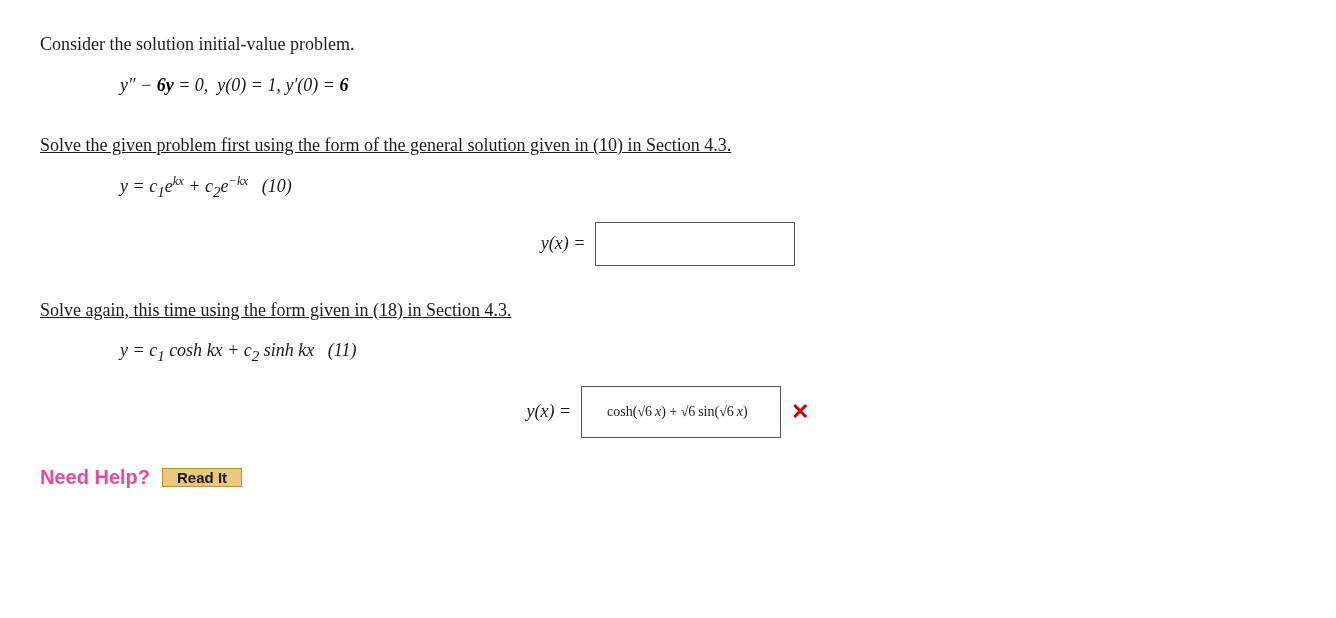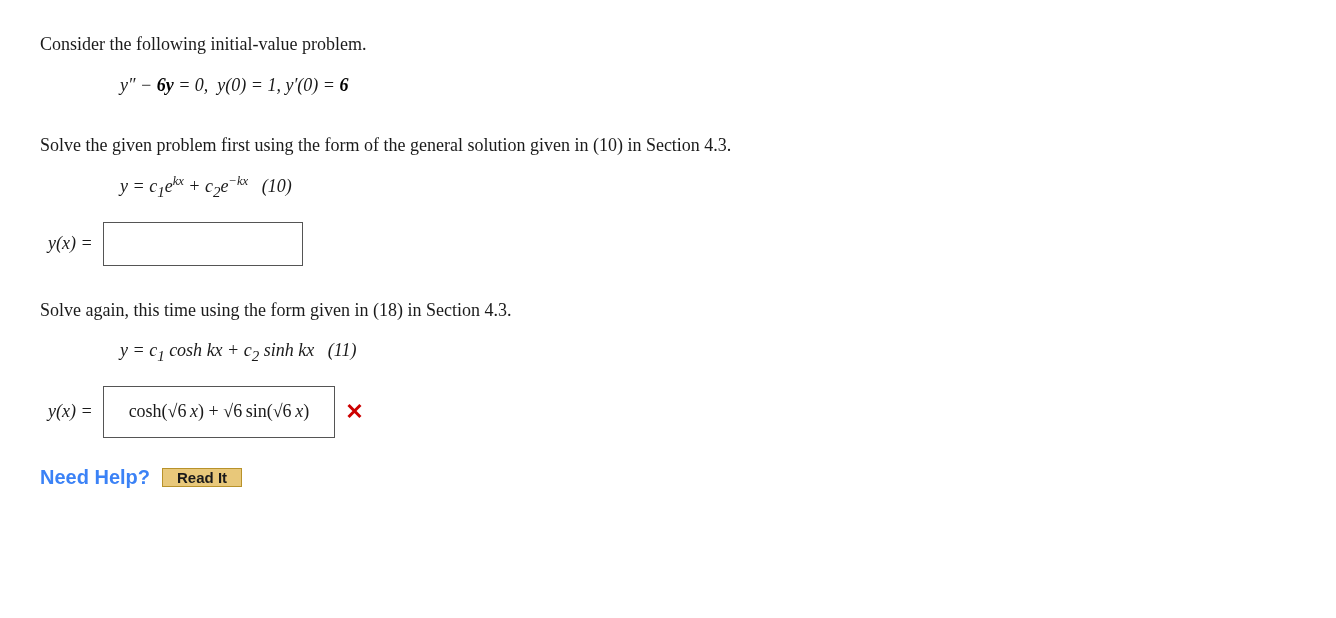--- a/index.html
+++ b/index.html
@@ -24,68 +24,70 @@
       line-height: 1.8;
     }
 
     .red {
       color: #000000;
       font-weight: bold;
     }
 
     .section-gap {
       margin-top: 30px;
+      text-decoration: underline;
     }
 
     .input-row {
       display: flex;
       align-items: center;
-      margin: 16px 0 16px 8px;
+      margin: 16px 0 16px 0;
+      justify-content: center;
     }
 
     .yx-label {
       font-style: italic;
       margin-right: 10px;
       font-size: 18px;
       white-space: nowrap;
     }
 
     .answer-box {
       border: 1px solid #555;
       min-width: 200px;
       height: 44px;
       display: inline-block;
       padding: 4px 8px;
     }
 
     .answer-box-large {
       border: 1.5px solid #555;
       padding: 6px 25px;
-      font-size: 18px;
+      font-size: 14px;
       display: inline-flex;
       align-items: center;
       min-height: 52px;
     }
 
     .wrong-icon {
       color: #cc0000;
       font-size: 22px;
       font-weight: bold;
       margin-left: 10px;
     }
 
     .need-help-row {
       display: flex;
       align-items: center;
       gap: 12px;
       margin-top: 28px;
     }
 
     .need-help-label {
-      color: #3b82f6;
+      color: #ec4899;
       font-weight: bold;
       font-size: 20px;
       font-family: Arial, sans-serif;
     }
 
     .help-button {
       background: #e8c87a;
       border: 1.5px solid #b8922a;
       color: #1a1a1a;
       font-size: 15px;
@@ -101,21 +103,21 @@
       vertical-align: super;
     }
 
     .math-expr {
       font-style: italic;
     }
   </style>
 </head>
 <body>
 
-<p class="problem-text">Consider the following initial-value problem.</p>
+<p class="problem-text">Consider the solution initial-value problem.</p>
 
 <div class="equation-line">
   <span class="math-expr">
     <span>y″ − </span><span class="red">6y</span><span> = 0,&nbsp; y(0) = 1, y′(0) = </span><span class="red">6</span>
   </span>
 </div>
 
 <p class="problem-text section-gap">Solve the given problem first using the form of the general solution given in (10) in Section 4.3.</p>
 
 <div class="equation-line">

